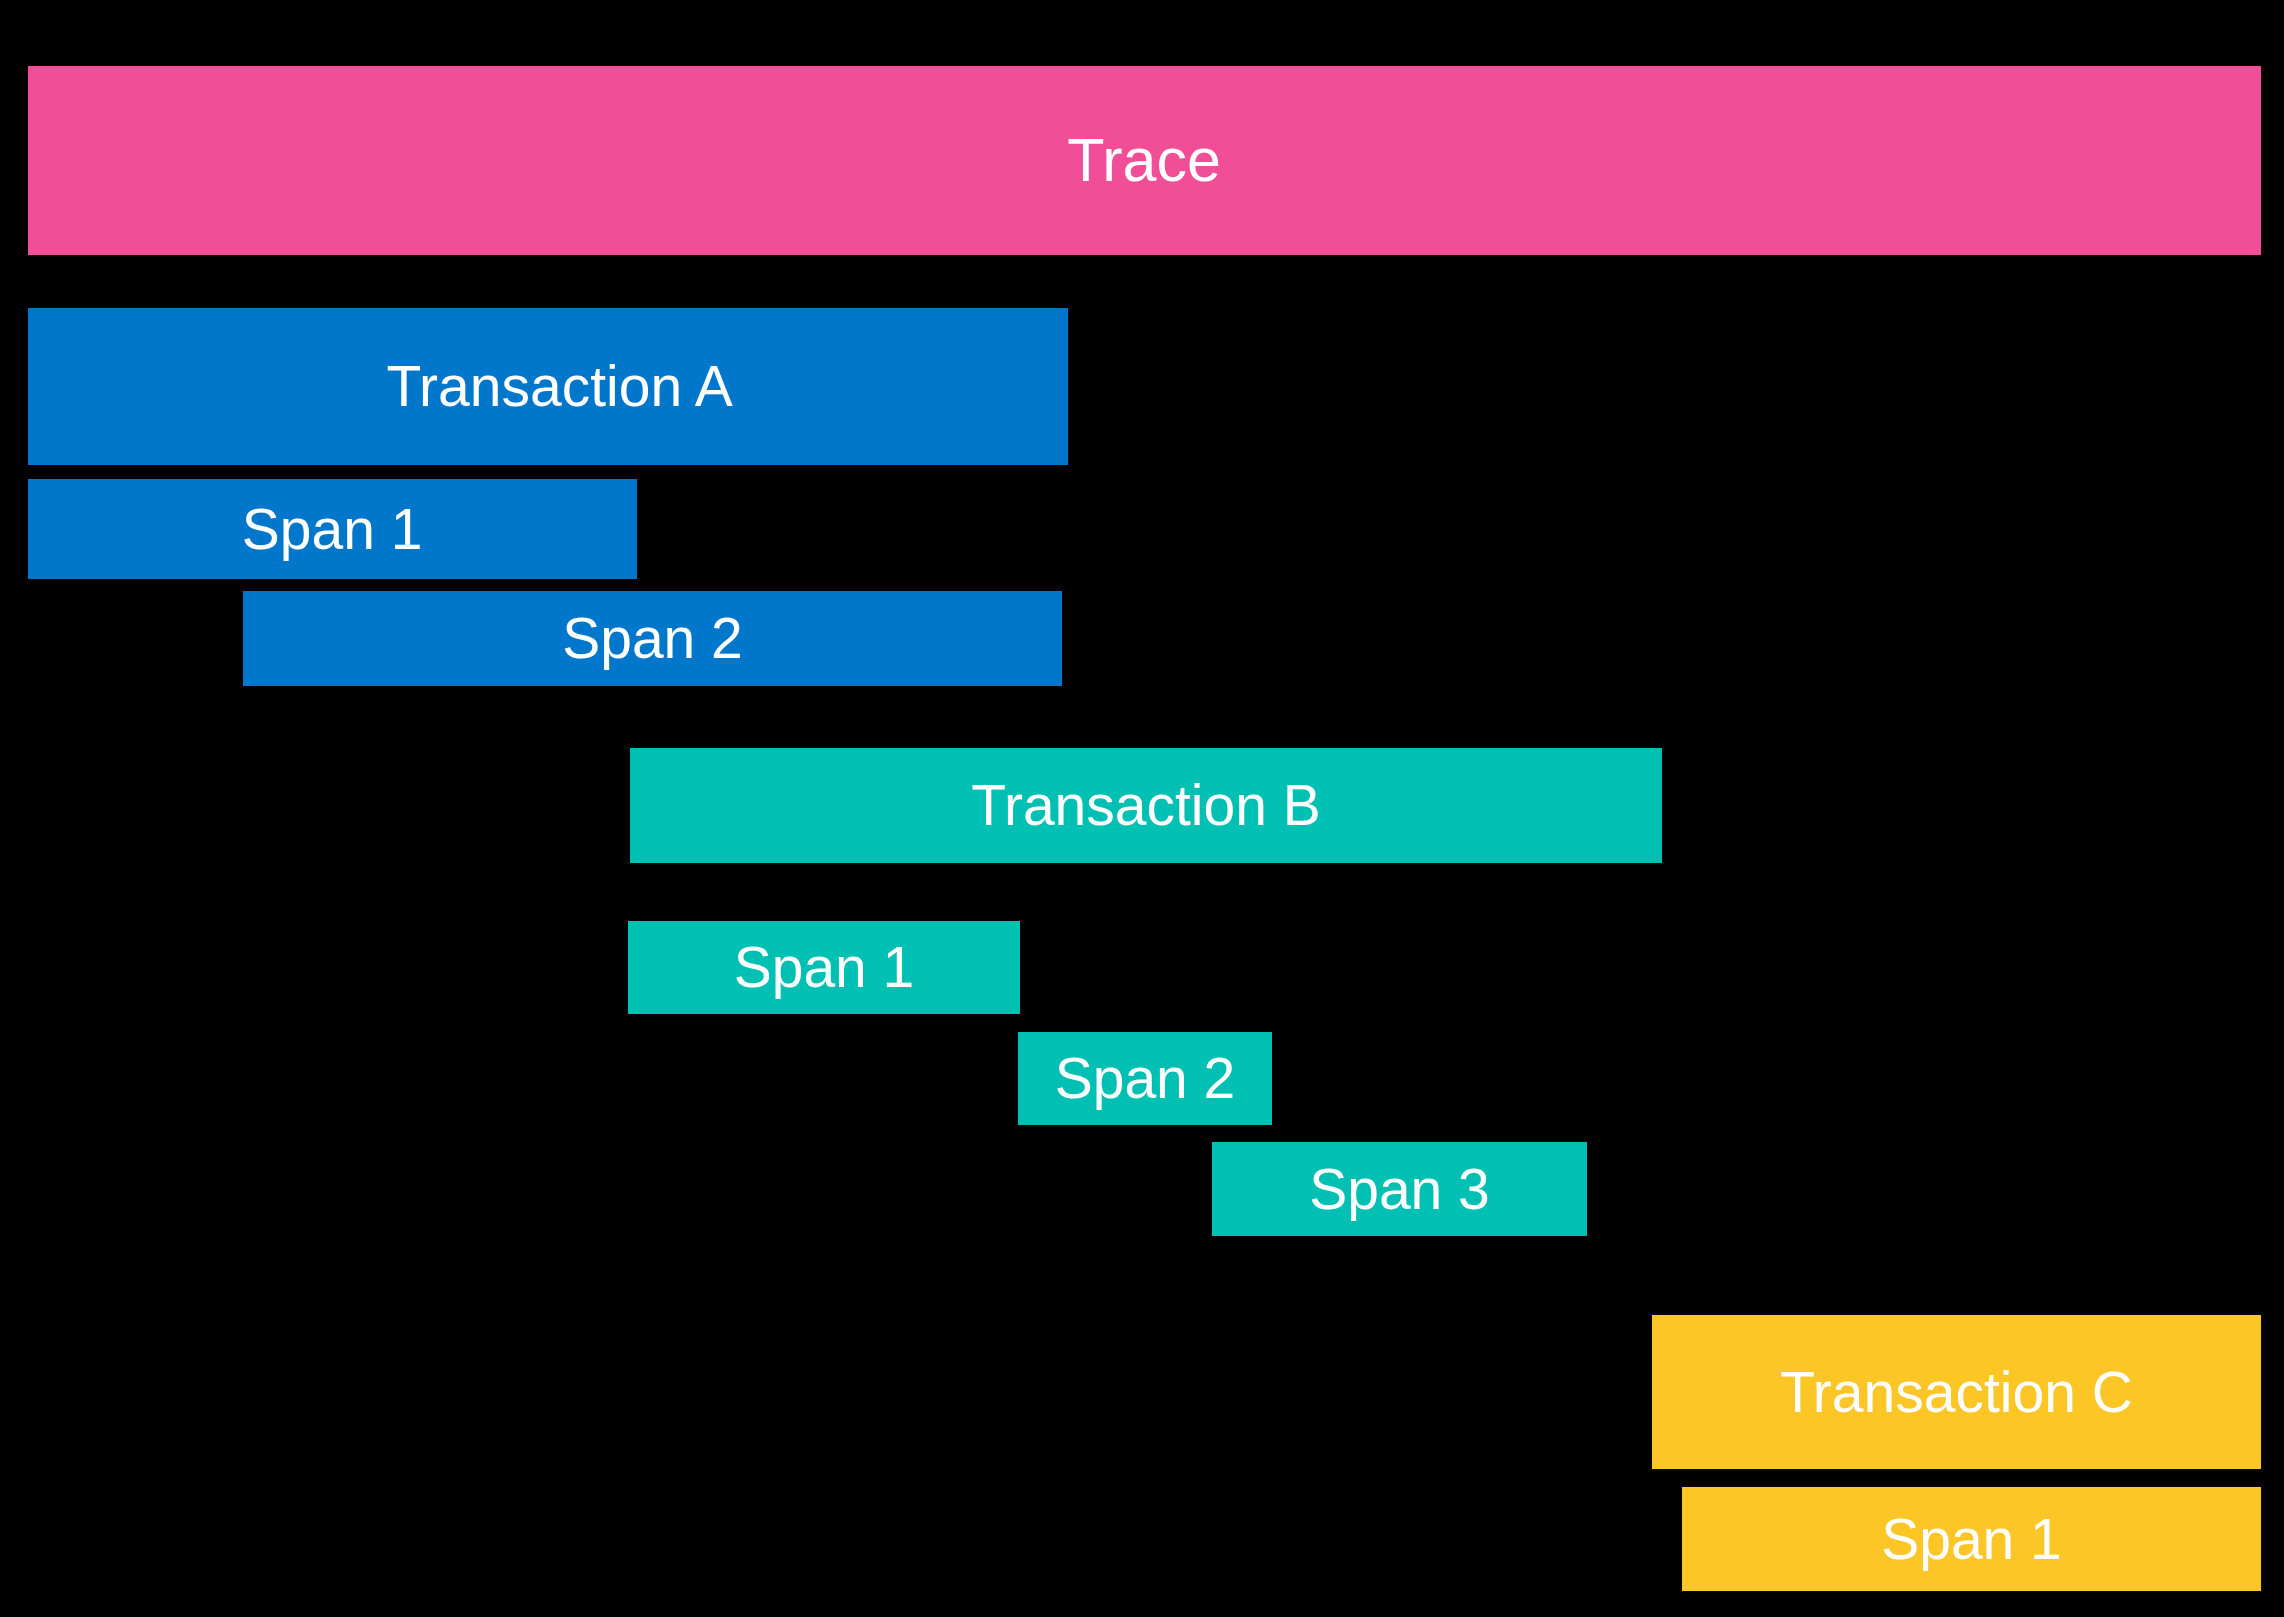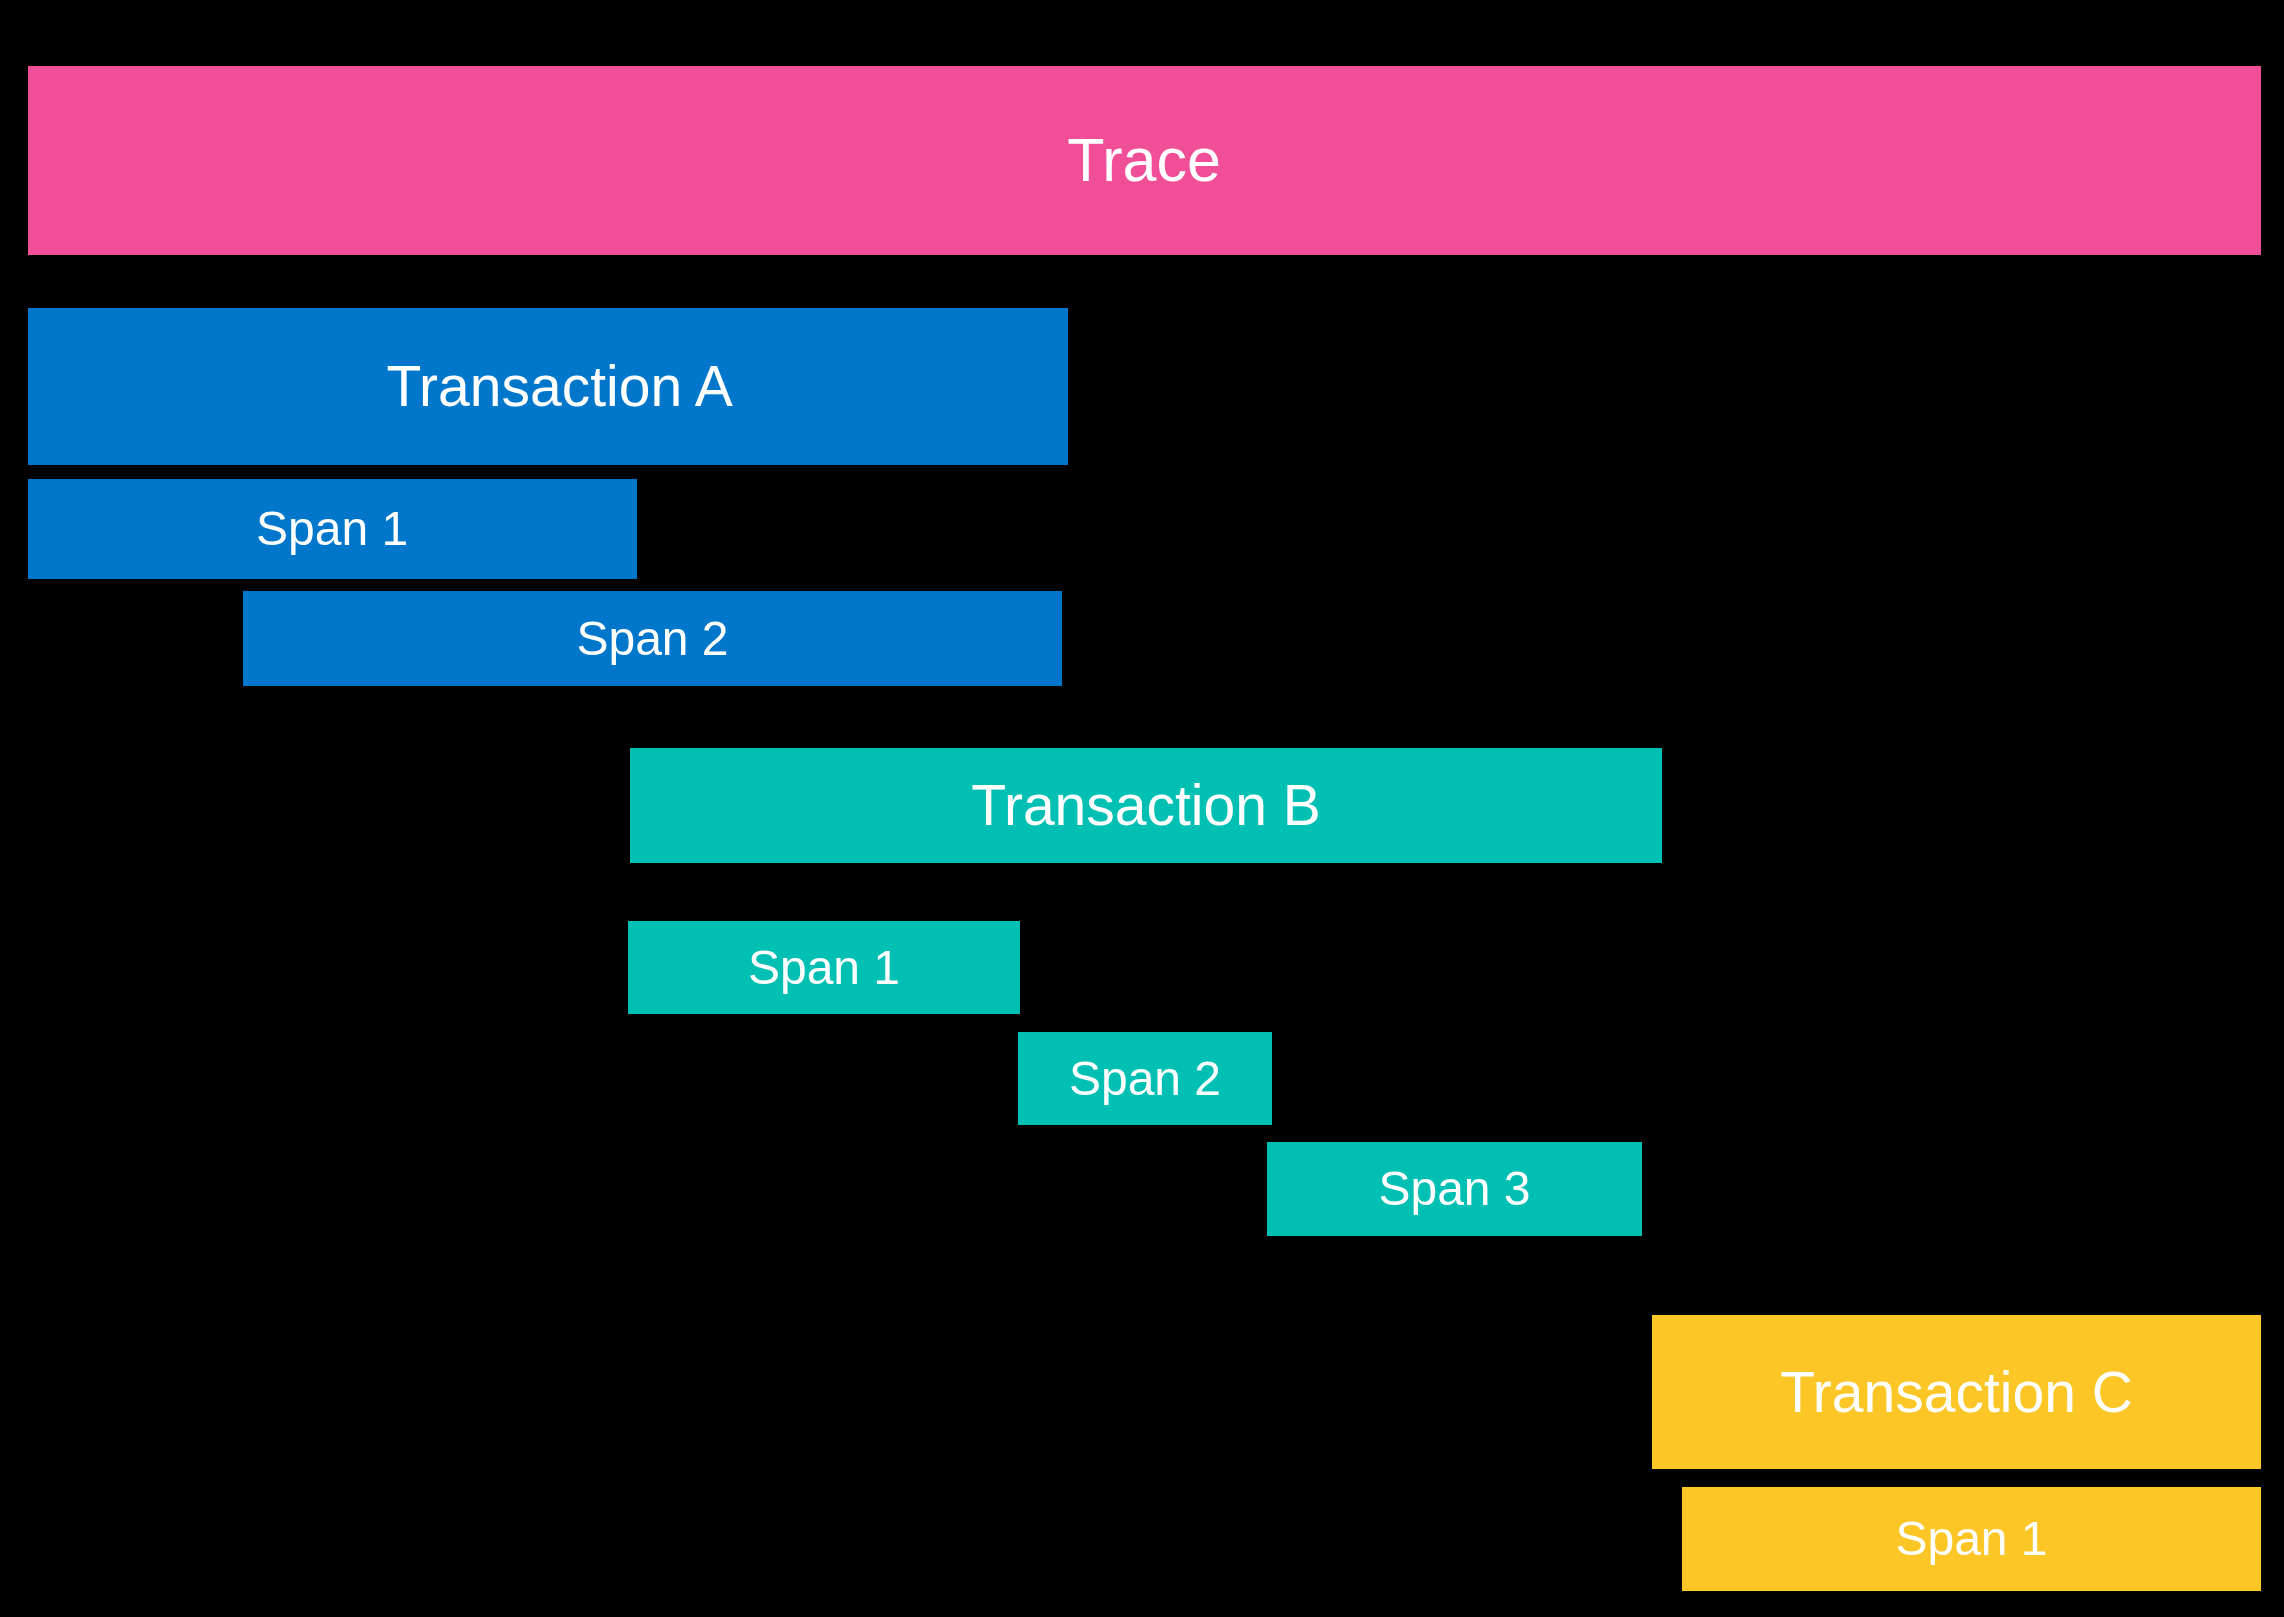--- a/index.html
+++ b/index.html
@@ -37,21 +37,21 @@
   .lvl-trace {
     font-size: 61px;
     margin-top: 15px;
   }
   
   .lvl-transaction {
     font-size: 57px;
   }
   
   .lvl-span {
-    font-size: 48px;
+    font-size: 57px;
   }
 </style>
 </head>
 <body>
 
 <div id="diagram" style="width: 2284px; height: 1618px; background: rgb(0, 0, 0);">
     <div class="bar lvl-trace" style="left: 27.6px; top: 51px; width: 2233px; height: 189px; background: rgb(240, 78, 150);">
       <span class="bar-label">Trace</span>
     </div>
     <div class="bar lvl-transaction" style="left: 27.6px; top: 308px; width: 1040px; height: 157px; background: rgb(0, 119, 203); padding-left: 24px;">
@@ -65,21 +65,21 @@
     </div>
     <div class="bar lvl-transaction" style="left: 630px; top: 748px; width: 1032px; height: 115px; background: rgb(0, 191, 179);">
       <span class="bar-label">Transaction B</span>
     </div>
     <div class="bar lvl-span" style="left: 628px; top: 921px; width: 392px; height: 93px; background: rgb(0, 191, 179);">
       <span class="bar-label">Span 1</span>
     </div>
     <div class="bar lvl-span" style="left: 1018px; top: 1032px; width: 254px; height: 93px; background: rgb(0, 191, 179);">
       <span class="bar-label">Span 2</span>
     </div>
-    <div class="bar lvl-span" style="left: 1267px; top: 1142px; width: 375px; height: 94px; background: rgb(0, 191, 179);">
+    <div class="bar lvl-span" style="left: 1212px; top: 1142px; width: 375px; height: 94px; background: rgb(0, 191, 179);">
       <span class="bar-label">Span 3</span>
     </div>
     <div class="bar lvl-transaction" style="left: 1652px; top: 1315px; width: 609px; height: 154px; background: rgb(253, 198, 39);">
       <span class="bar-label">Transaction C</span>
     </div>
     <div class="bar lvl-span" style="left: 1682px; top: 1487px; width: 579px; height: 104px; background: rgb(253, 198, 39);">
       <span class="bar-label">Span 1</span>
     </div>
   </div>
 

